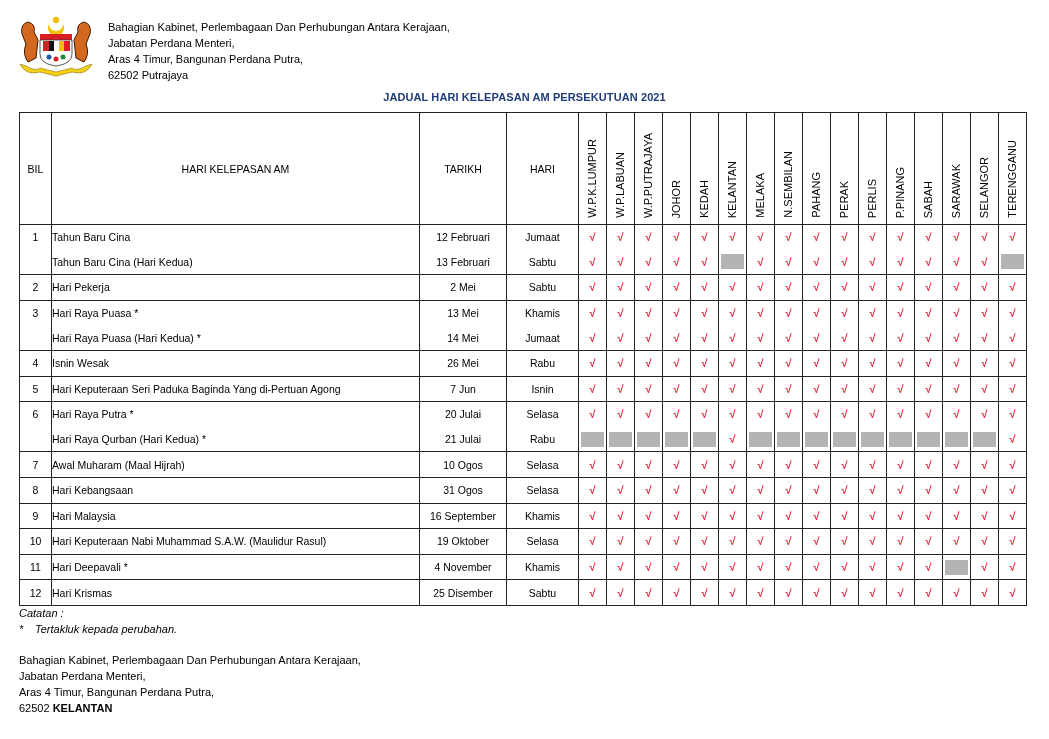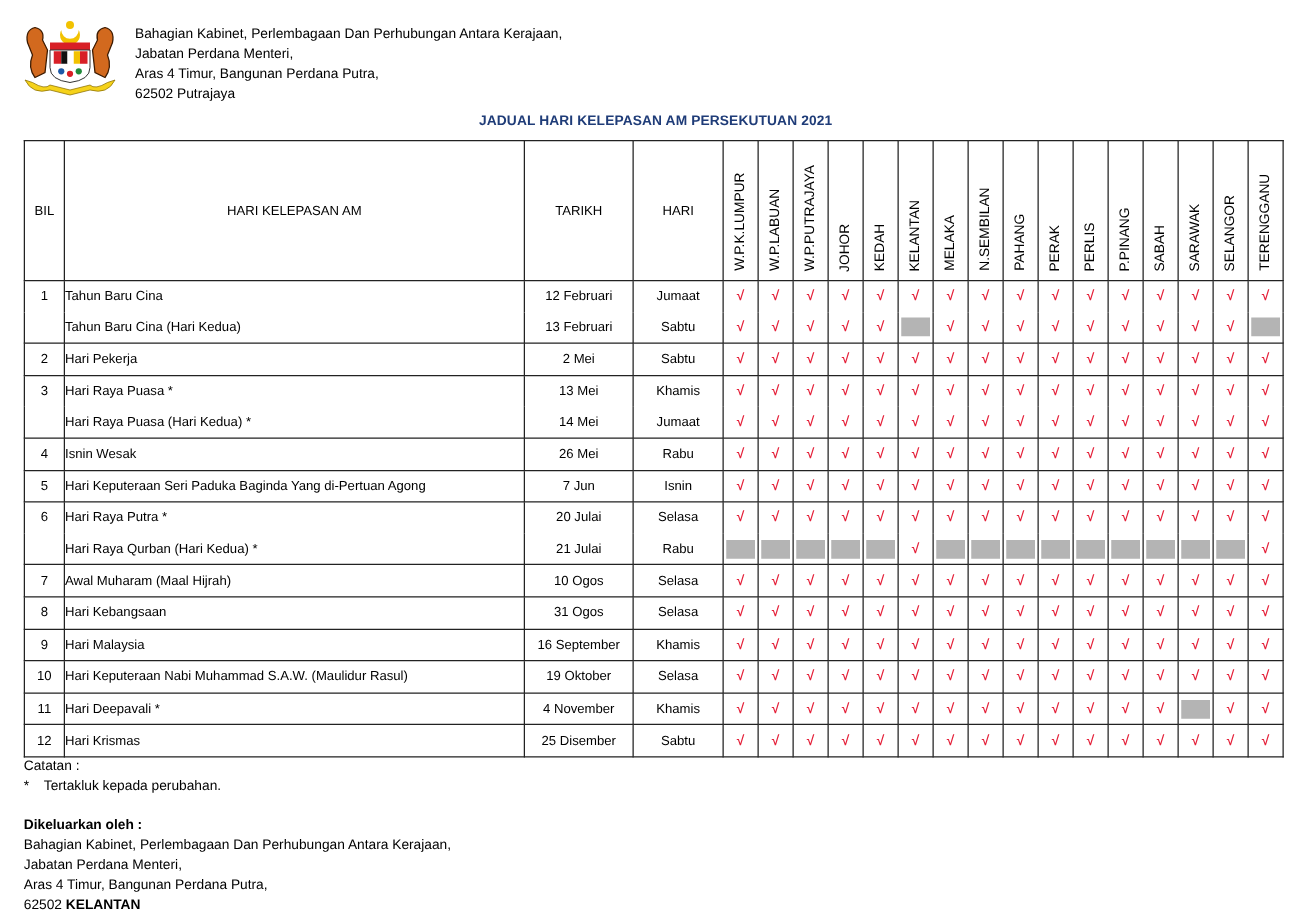--- a/index.html
+++ b/index.html
@@ -19,21 +19,21 @@
            display:inline-block; padding-bottom:0; margin:0 auto 4px auto; font-size:11px; line-height:11px; }
   .grp td { border-left:1.5px solid #222; border-right:1.5px solid #222; height:24.6px; }
   .grp-top td { border-top:1.5px solid #222; }
   .grp-bot td { border-bottom:1.5px solid #222; }
   td.bil { text-align:center; }
   td.name { text-align:left; padding-left:4px; white-space:nowrap; }
   td.date, td.day { text-align:center; white-space:nowrap; }
   td.st { text-align:center; }
   .tick { color:#e5213a; font-size:11px; font-weight:bold; }
   .gray { display:block; margin:0 auto; width:23px; height:15px; background:#b4b4b4; }
-  .notes { position:absolute; left:19px; top:605px; font-size:11px; line-height:16px; }
+  .notes { position:absolute; left:19px; top:605px; font-size:11px; line-height:16px;font-style:italic; }
   .notes .star { display:inline-block; width:16px; }
   .issued { position:absolute; left:19px; top:652px; font-size:11px; line-height:16px; }
   .issued .b { font-weight:bold; }
 </style>
 </head>
 <body>
 
 <div class="logo">
   <svg width="80" height="68" viewBox="0 0 80 68">
 
@@ -481,18 +481,17 @@
       </tr>
     </tbody>
 </table>
 
 <div class="notes">
   <div>Catatan :</div>
   <div><span class="star">*</span><span>Tertakluk kepada perubahan.</span></div>
 </div>
 
 <div class="issued">
-  <div class="b">Dikeluarkan oleh :</div>
   <div>Bahagian Kabinet, Perlembagaan Dan Perhubungan Antara Kerajaan,</div>
   <div>Jabatan Perdana Menteri,</div>
   <div>Aras 4 Timur, Bangunan Perdana Putra,</div>
   <div><span>62502</span> <span class="b">KELANTAN</span></div>
 </div>
 
 </body></html>

